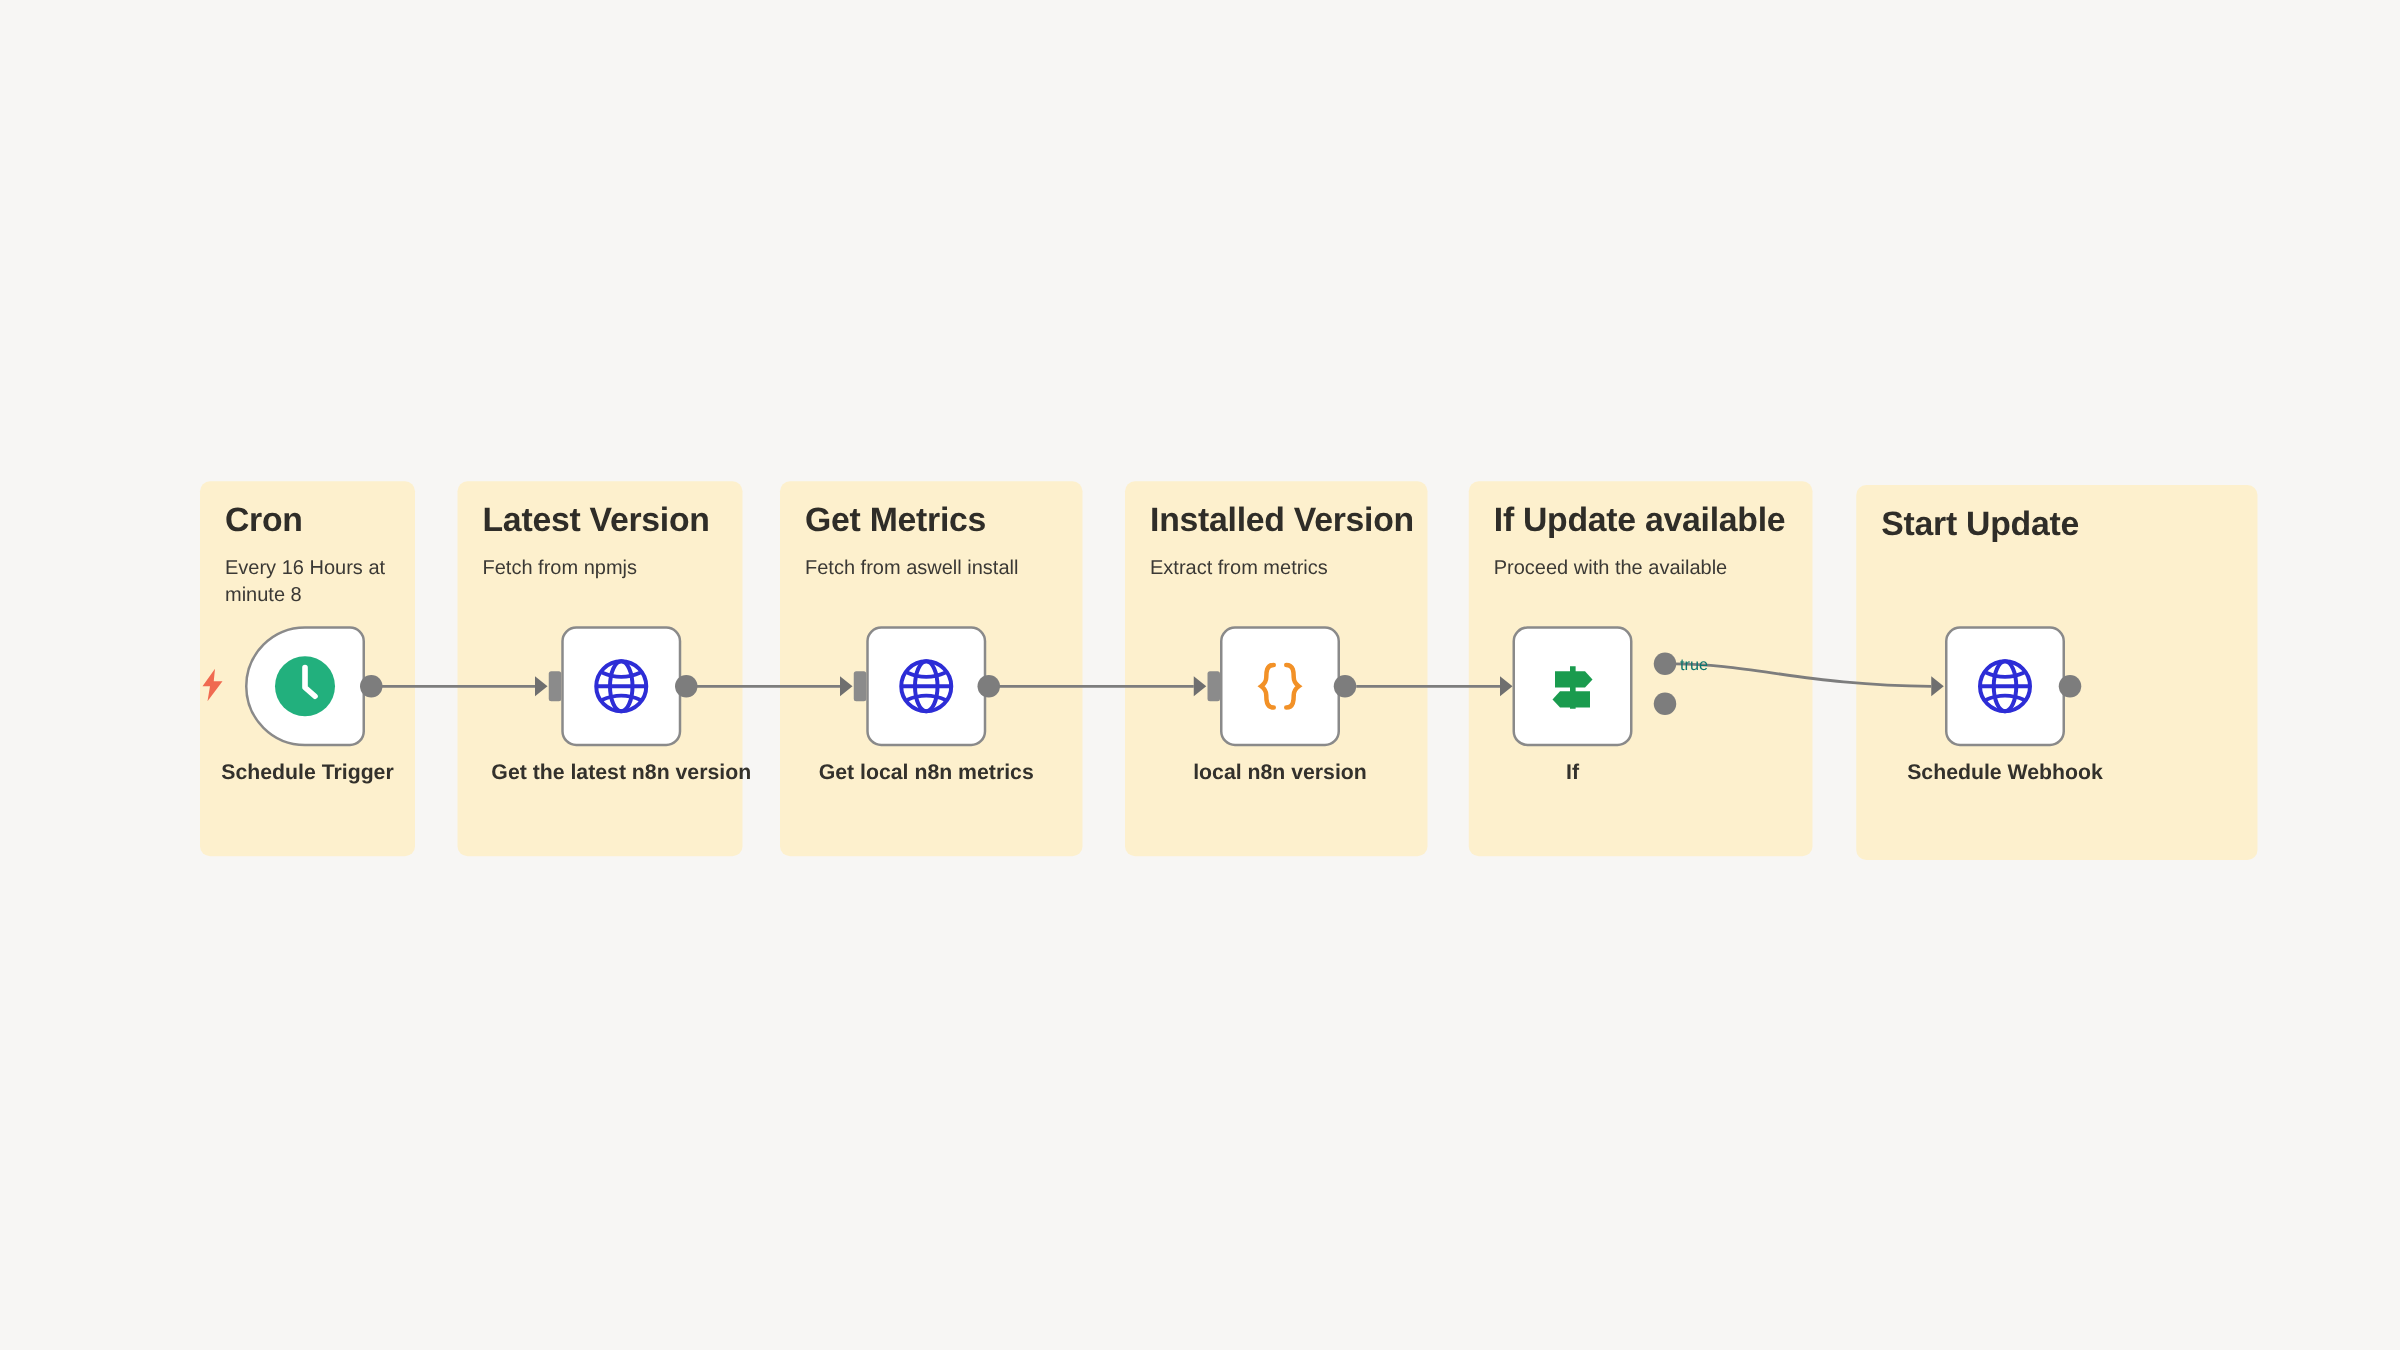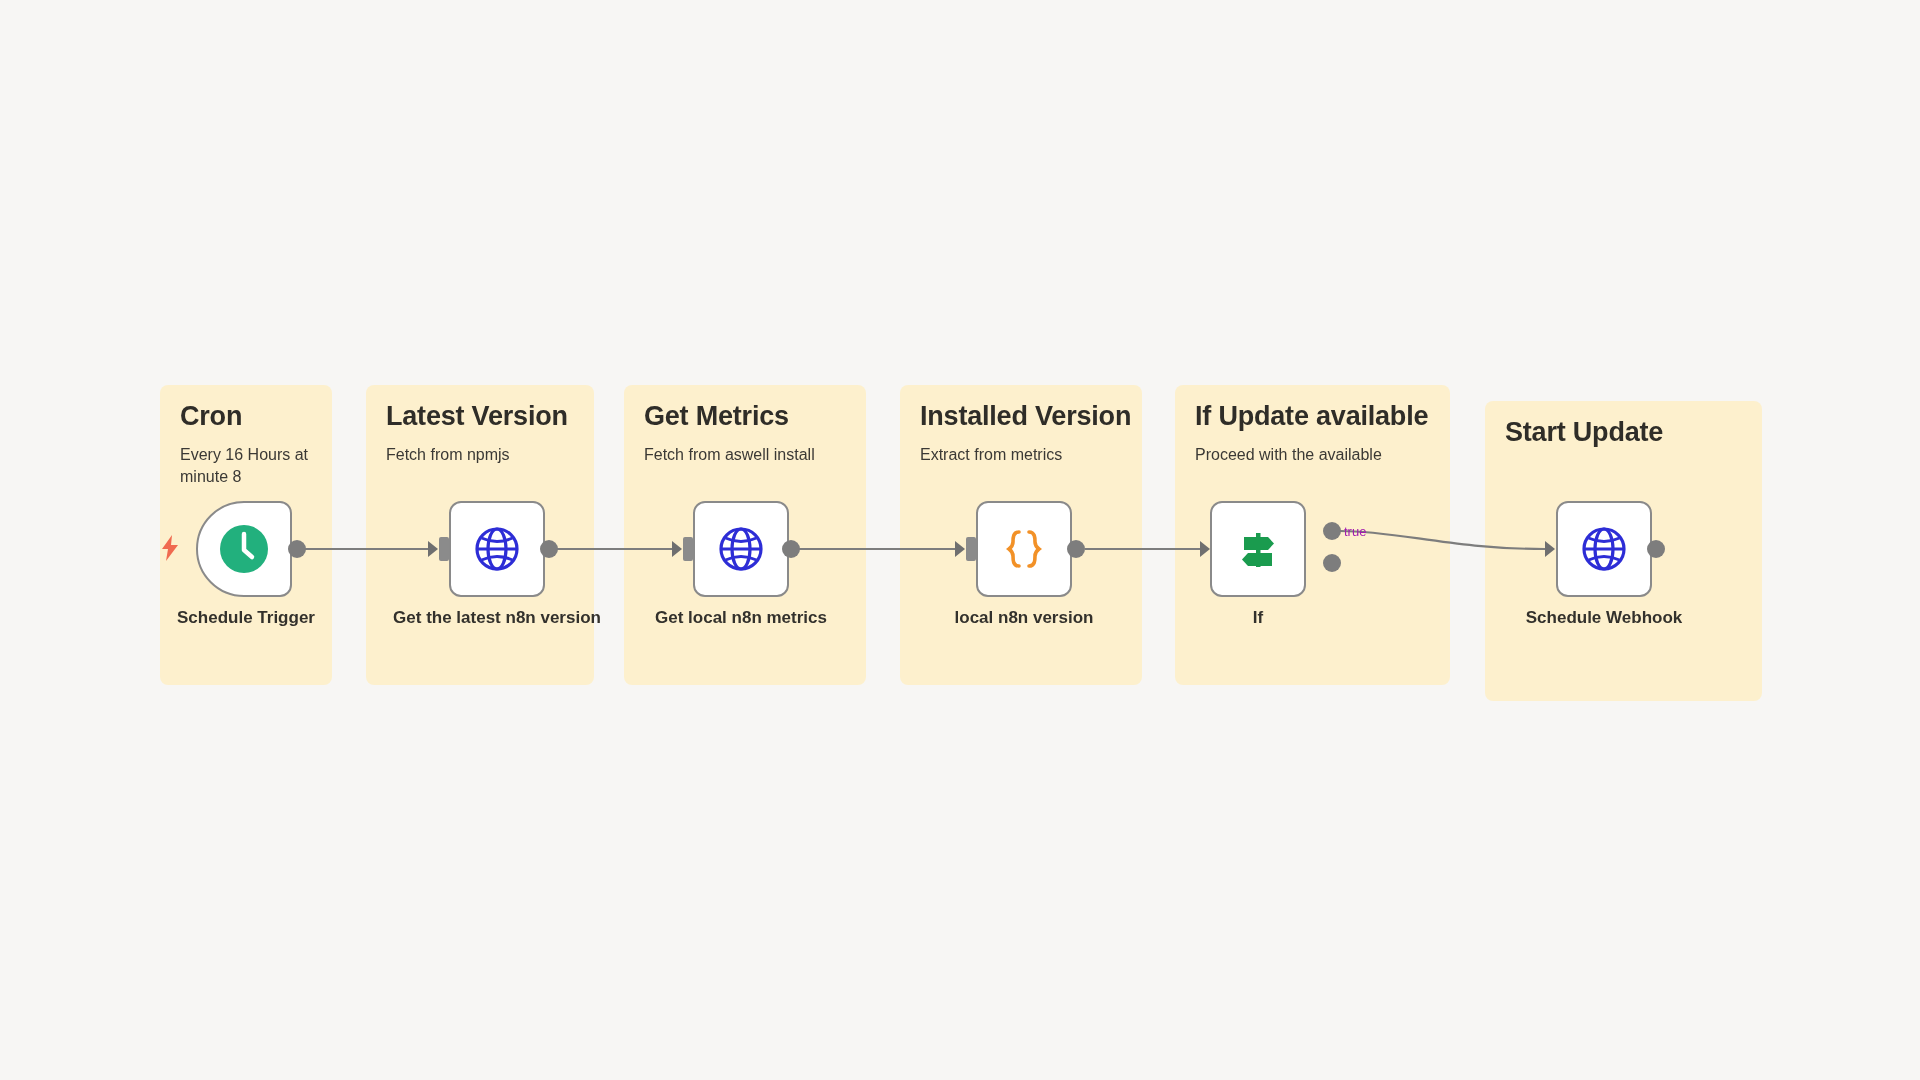--- a/index.html
+++ b/index.html
@@ -105,21 +105,21 @@
     width: 0;
     height: 0;
     border-top: 8px solid transparent;
     border-bottom: 8px solid transparent;
     border-left: 10px solid #6f6f6f;
   }
 
   .port-label {
     position: absolute;
     font-size: 13px;
-    color: #a21caf;
+    color: #0f766e;
     font-family: "Liberation Sans", sans-serif;
     white-space: nowrap;
   }
 
   
   #wires {
     position: absolute;
     left: 0;
     top: 0;
     width: 1920px;
@@ -159,21 +159,21 @@
   <div class="sticky" style="left:900px; top:385px; width:242px; height:300px;">
     <p class="sticky-title">Installed Version</p>
     <p class="sticky-sub">Extract from metrics</p>
   </div>
 
   <div class="sticky" style="left:1175px; top:385px; width:275px; height:300px;">
     <p class="sticky-title">If Update available</p>
     <p class="sticky-sub">Proceed with the available</p>
   </div>
 
-  <div class="sticky" style="left:1485px; top:401px; width:277px; height:300px;">
+  <div class="sticky" style="left:1485px; top:388px; width:321px; height:300px;">
     <p class="sticky-title">Start Update</p>
   </div>
 
   <svg id="wires" viewBox="0 0 1920 1080" width="1920" height="1080">
 
     <path d="M 305 549 L 428 549" stroke="#7d7d7d" stroke-width="2.2" fill="none"></path>
 
     <path d="M 549 549 L 672 549" stroke="#7d7d7d" stroke-width="2.2" fill="none"></path>
 
     <path d="M 790 549 L 955 549" stroke="#7d7d7d" stroke-width="2.2" fill="none"></path>

